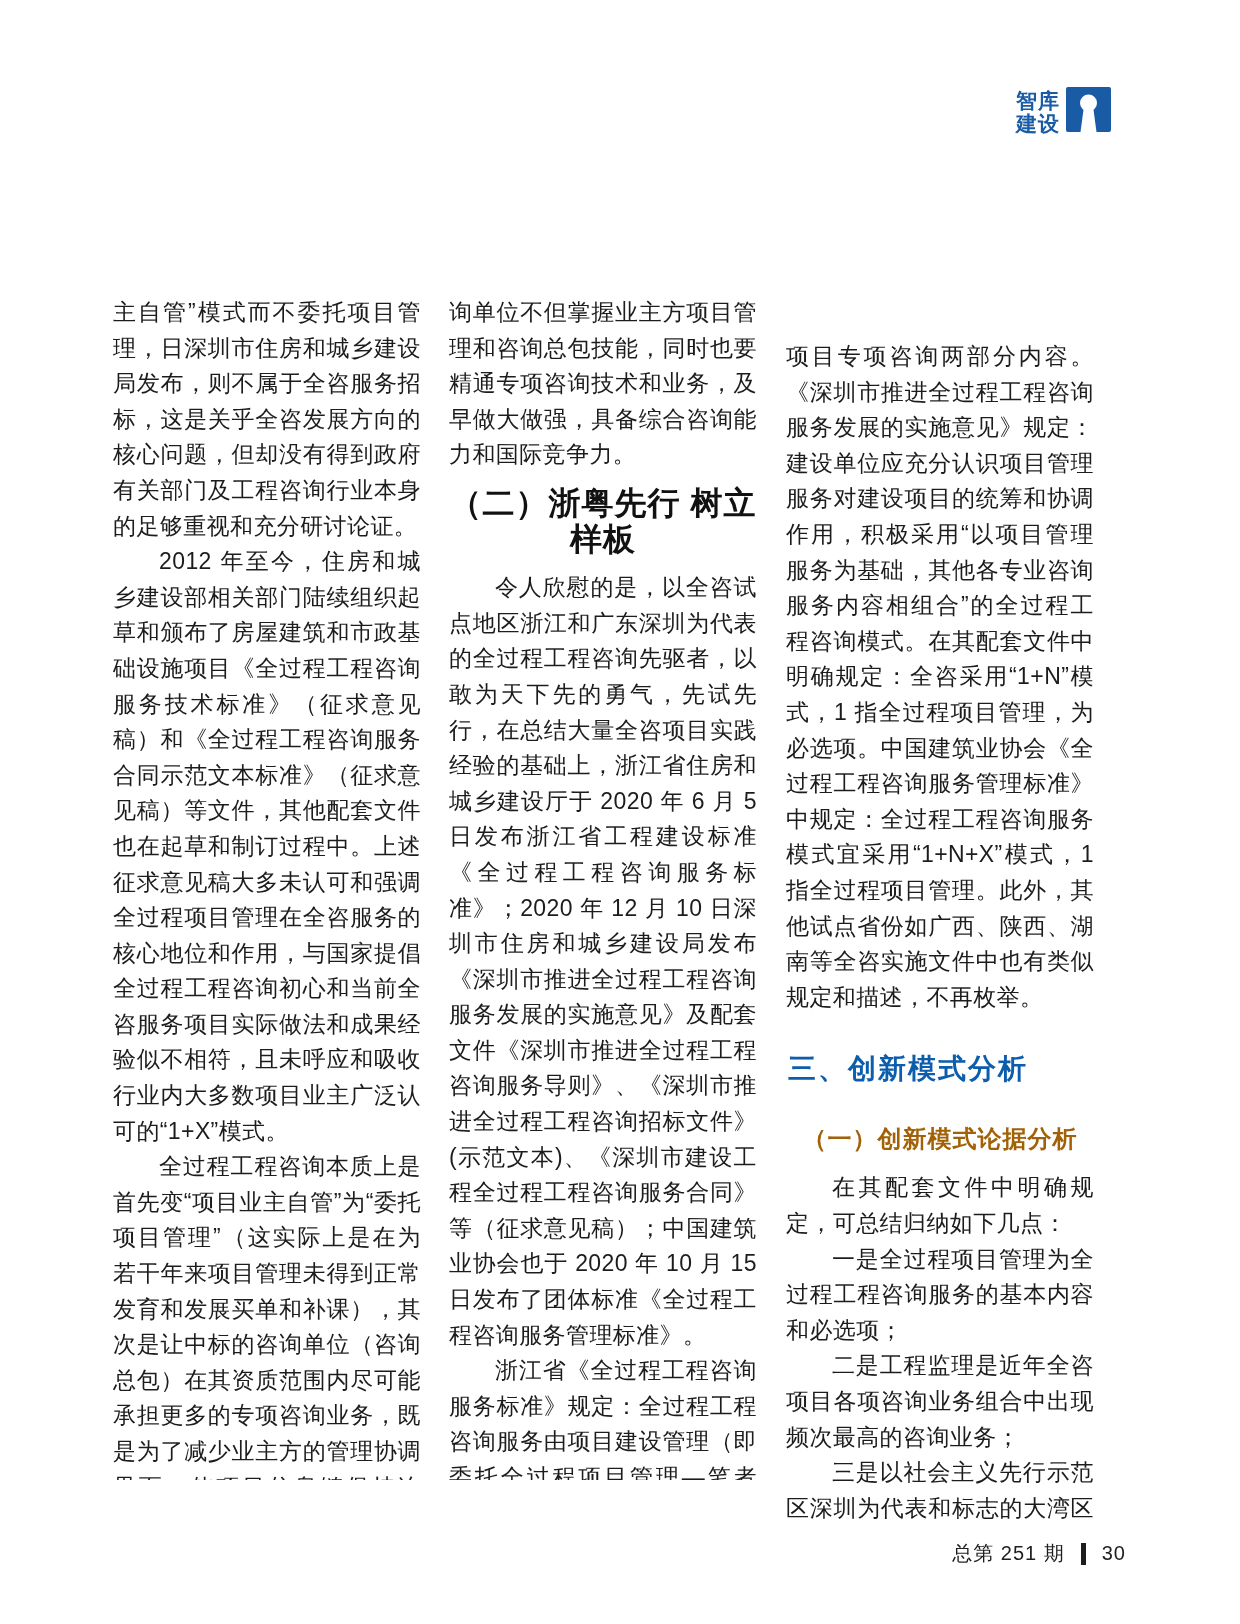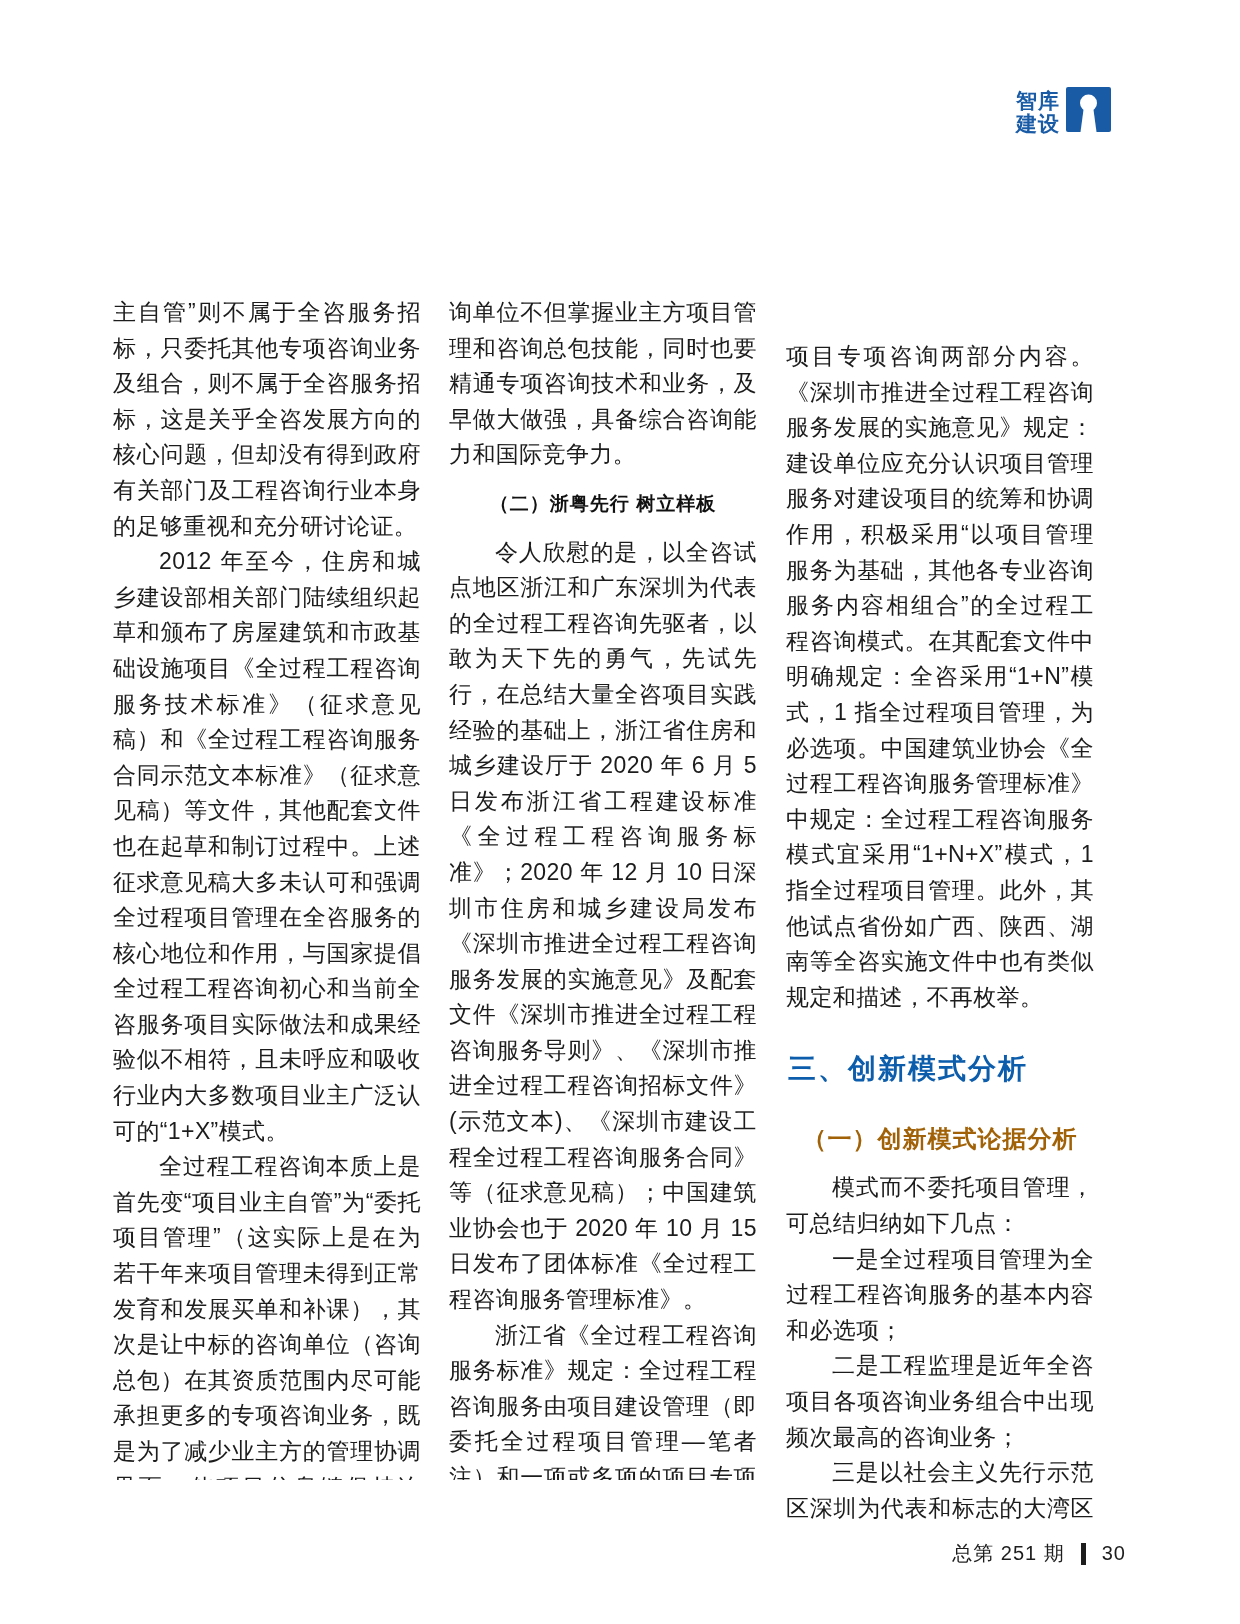--- a/index.html
+++ b/index.html
@@ -48,21 +48,21 @@
   }
   .col-1 { left: 113px; }
   .col-2 { left: 449px; }
   .col-3 { left: 786px; margin-top: 44px; }
 
   .para        { text-indent: 2em; }
   .para-cont   { text-indent: 0; }
 
   .sub-heading {
     font-weight: bold;
-    font-size: 19px;
+    font-size: 32px;
     text-align: center;
     text-indent: 0;
     color: #111111;
     margin: 13px 0 13px 0;
     letter-spacing: 1px;
   }
   .blue-heading {
     font-weight: bold;
     font-size: 28px;
     color: #0c5dab;
@@ -112,37 +112,37 @@
       <div>建设</div>
     </div>
     <svg class="logo-mark" viewBox="0 0 45 45" xmlns="http://www.w3.org/2000/svg">
       <rect x="0" y="0" width="45" height="45" rx="2" fill="#1a5ba6"></rect>
       <circle cx="22.5" cy="16" r="8.5" fill="#ffffff"></circle>
       <path d="M18 19 L27 19 L30.5 45 L14.5 45 Z" fill="#ffffff"></path>
     </svg>
   </div>
 
   <div class="col col-1">
-    <p class="para-cont">主自管”则不属于全咨服务招标，只委托其他专项咨询业务及组合，则不属于全咨服务招标，这是关乎全咨发展方向的核心问题，但却没有得到政府有关部门及工程咨询行业本身的足够重视和充分研讨论证。</p>
+    <p class="para-cont">主自管”模式而不委托项目管理，日深圳市住房和城乡建设局发布，则不属于全咨服务招标，这是关乎全咨发展方向的核心问题，但却没有得到政府有关部门及工程咨询行业本身的足够重视和充分研讨论证。</p>
     <p class="para">2012 年至今，住房和城乡建设部相关部门陆续组织起草和颁布了房屋建筑和市政基础设施项目《全过程工程咨询服务技术标准》（征求意见稿）和《全过程工程咨询服务合同示范文本标准》（征求意见稿）等文件，其他配套文件也在起草和制订过程中。上述征求意见稿大多未认可和强调全过程项目管理在全咨服务的核心地位和作用，与国家提倡全过程工程咨询初心和当前全咨服务项目实际做法和成果经验似不相符，且未呼应和吸收行业内大多数项目业主广泛认可的“1+X”模式。</p>
     <p class="para">全过程工程咨询本质上是首先变“项目业主自管”为“委托项目管理”（这实际上是在为若干年来项目管理未得到正常发育和发展买单和补课），其次是让中标的咨询单位（咨询总包）在其资质范围内尽可能承担更多的专项咨询业务，既是为了减少业主方的管理协调界面、使项目信息链保持连续，更重要的是使咨</p>
   </div>
 
   <div class="col col-2">
     <p class="para-cont">询单位不但掌握业主方项目管理和咨询总包技能，同时也要精通专项咨询技术和业务，及早做大做强，具备综合咨询能力和国际竞争力。</p>
     <p class="sub-heading">（二）浙粤先行 树立样板</p>
     <p class="para">令人欣慰的是，以全咨试点地区浙江和广东深圳为代表的全过程工程咨询先驱者，以敢为天下先的勇气，先试先行，在总结大量全咨项目实践经验的基础上，浙江省住房和城乡建设厅于 2020 年 6 月 5 日发布浙江省工程建设标准《全过程工程咨询服务标准》；2020 年 12 月 10 日深圳市住房和城乡建设局发布《深圳市推进全过程工程咨询服务发展的实施意见》及配套文件《深圳市推进全过程工程咨询服务导则》、《深圳市推进全过程工程咨询招标文件》(示范文本)、《深圳市建设工程全过程工程咨询服务合同》等（征求意见稿）；中国建筑业协会也于 2020 年 10 月 15 日发布了团体标准《全过程工程咨询服务管理标准》。</p>
     <p class="para">浙江省《全过程工程咨询服务标准》规定：全过程工程咨询服务由项目建设管理（即委托全过程项目管理—笔者注）和一项或多项的项目专项咨询组成的咨询服务，包括项目建设管理和</p>
   </div>
 
   <div class="col col-3">
     <p class="para-cont">项目专项咨询两部分内容。《深圳市推进全过程工程咨询服务发展的实施意见》规定：建设单位应充分认识项目管理服务对建设项目的统筹和协调作用，积极采用“以项目管理服务为基础，其他各专业咨询服务内容相组合”的全过程工程咨询模式。在其配套文件中明确规定：全咨采用“1+N”模式，1 指全过程项目管理，为必选项。中国建筑业协会《全过程工程咨询服务管理标准》中规定：全过程工程咨询服务模式宜采用“1+N+X”模式，1 指全过程项目管理。此外，其他试点省份如广西、陕西、湖南等全咨实施文件中也有类似规定和描述，不再枚举。</p>
     <p class="blue-heading">三、创新模式分析</p>
     <p class="sub-heading-2">（一）创新模式论据分析</p>
-    <p class="para">模式而不委托项目管理，可总结归纳如下几点：</p>
+    <p class="para">在其配套文件中明确规定，可总结归纳如下几点：</p>
     <p class="para">一是全过程项目管理为全过程工程咨询服务的基本内容和必选项；</p>
     <p class="para">二是工程监理是近年全咨项目各项咨询业务组合中出现频次最高的咨询业务；</p>
     <p class="para">三是以社会主义先行示范区深圳为代表和标志的大湾区以及东南沿海地区，全过程工程咨</p>
   </div>
 
   <div class="footer">
     <span>总第 251 期</span>
     <span class="footer-sep"></span>
     <span>30</span>
   </div>

